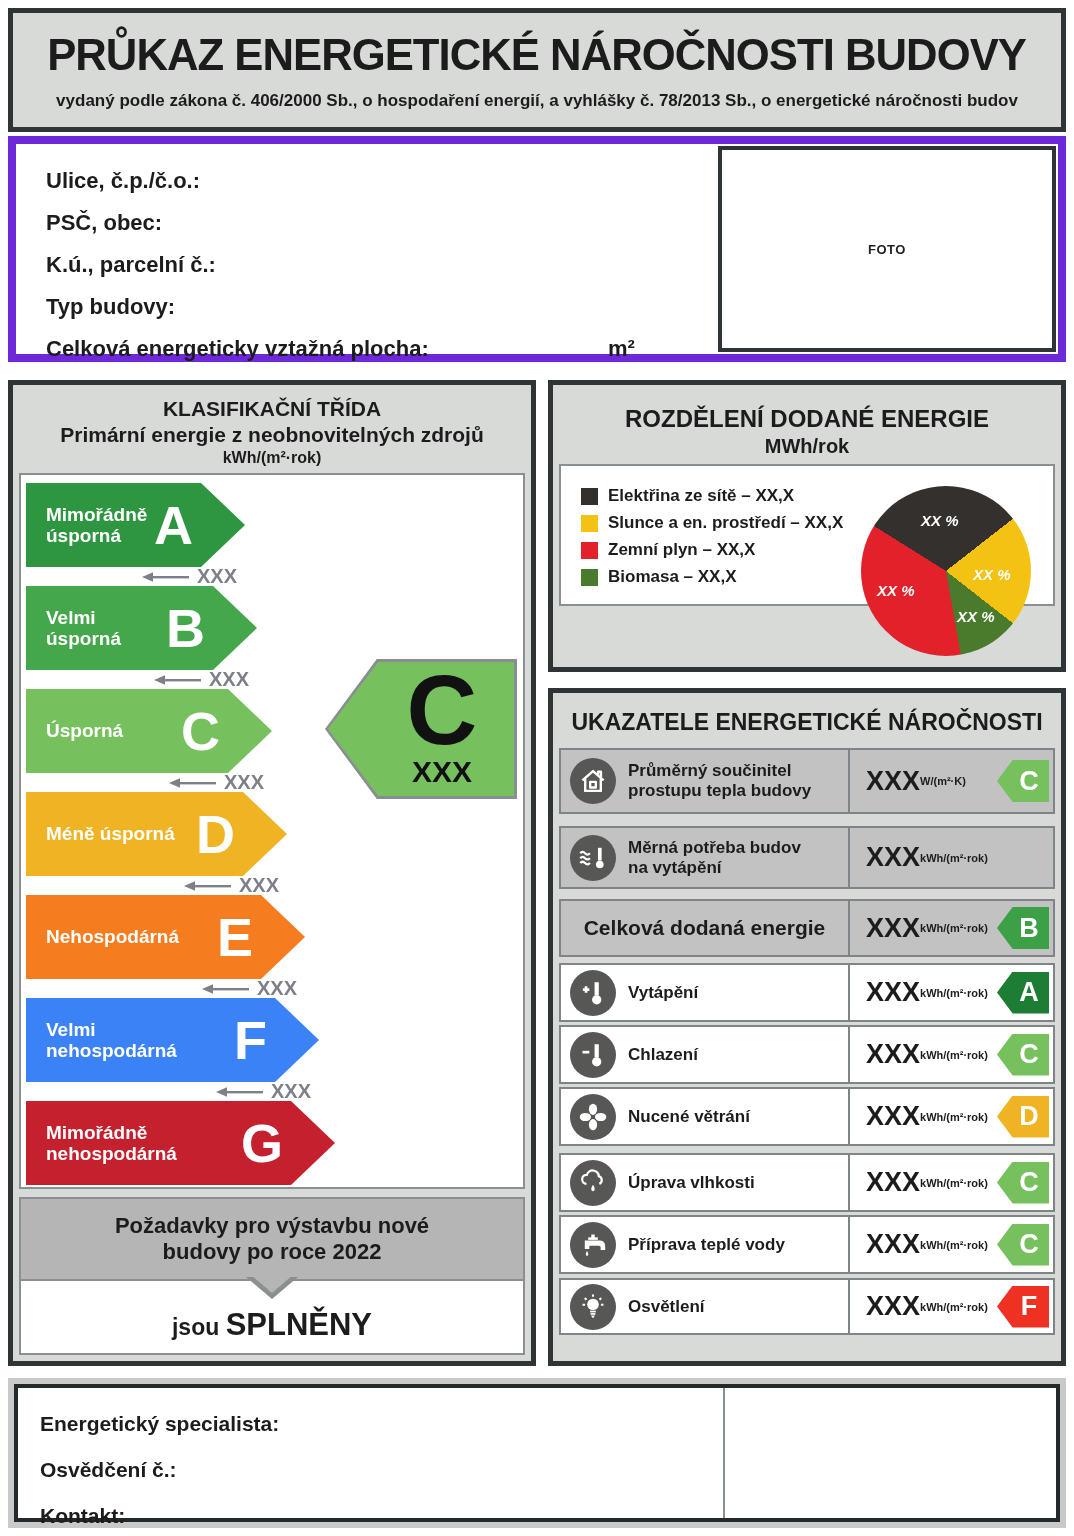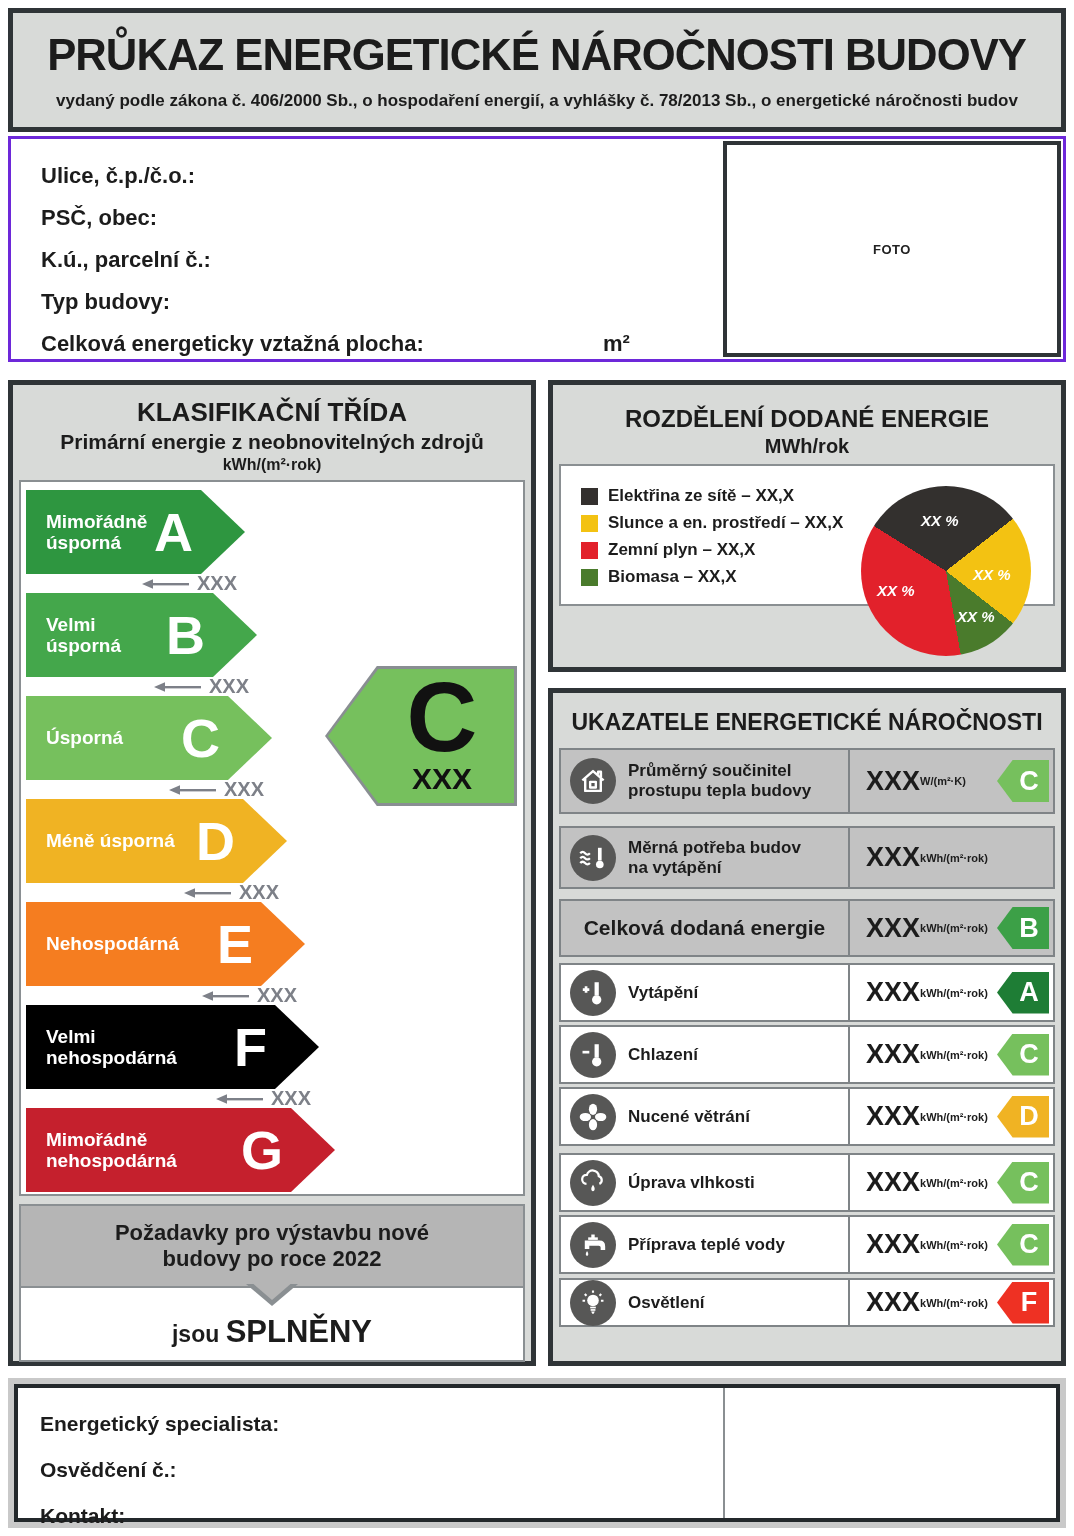--- a/index.html
+++ b/index.html
@@ -5,29 +5,29 @@
   html,body{margin:0;padding:0;background:#fff;}
   .page{position:relative;width:1074px;height:1536px;background:#fff;
         font-family:"Liberation Sans",sans-serif;font-weight:700;color:#1c1c1c;overflow:hidden;}
   .box{position:absolute;box-sizing:border-box;}
   
   .header{left:8px;top:8px;width:1058px;height:124px;background:#d8dad8;border:5px solid #2f3437;
           display:flex;flex-direction:column;align-items:center;justify-content:center;}
   .header h1{margin:0 0 10px 0;font-size:45px;letter-spacing:-1px;transform:scaleX(.97);white-space:nowrap;}
   .header .sub{font-size:17px;}
   
-  .addr{left:8px;top:136px;width:1058px;height:226px;background:#fff;border:3px solid #6d28d9;padding:24px 0 0 30px;}
+  .addr{left:8px;top:136px;width:1058px;height:226px;background:#fff;border:8px solid #6d28d9;padding:24px 0 0 30px;}
   .field{position:relative;height:42px;font-size:22px;}
   .field .unit{position:absolute;left:562px;top:0;}
   .photo{position:absolute;top:2px;right:2px;bottom:2px;width:330px;border:4px solid #2f3437;background:#fff;
          display:flex;align-items:center;justify-content:center;}
   .photo span{font-size:13px;letter-spacing:.5px;color:#222;}
   
   .panel{background:#d8dad8;border:5px solid #2f3437;padding:6px;}
-  .p-title{text-align:center;font-size:26px;margin-top:6px;}
+  .p-title{text-align:center;font-size:21px;margin-top:6px;}
   .p-sub{text-align:center;font-size:21px;margin-top:2px;}
   .p-unit{text-align:center;font-size:16px;margin-top:2px;}
   .white-box{background:#fff;border:2px solid #8a8f92;box-sizing:border-box;}
   
   .left-panel{left:8px;top:380px;width:528px;height:986px;}
   .classes-box{margin-top:6px;height:716px;padding:8px 0 0 5px;position:relative;}
   .bar{display:flex;align-items:center;height:84px;color:#fff;
        clip-path:polygon(0 0,calc(100% - 44px) 0,100% 50%,calc(100% - 44px) 100%,0 100%);}
   .bar .blabel{padding-left:20px;font-size:19px;line-height:1.12;width:165px;}
   .bar .bletter{font-size:54px;margin-left:auto;margin-right:52px;line-height:1;}
@@ -166,21 +166,21 @@
             <div class="blabel">Nehospodárná</div>
             <div class="bletter">E</div>
           </div>
           <div class="marker" style="margin-left: 175px;">
             <svg width="50" height="12" viewBox="0 0 50 12">
               <polygon points="1,6 12,1.2 12,10.8" fill="#7d8088"></polygon>
               <rect x="10" y="5" width="38" height="2.4" fill="#7d8088"></rect>
             </svg>
             <span>XXX</span>
           </div>
-          <div class="bar" style="width: 293px; background: #000000;">
+          <div class="bar" style="width: 293px; background: #3b82f6;">
             <div class="blabel">Velmi nehospodárná</div>
             <div class="bletter">F</div>
           </div>
           <div class="marker" style="margin-left: 189px;">
             <svg width="50" height="12" viewBox="0 0 50 12">
               <polygon points="1,6 12,1.2 12,10.8" fill="#7d8088"></polygon>
               <rect x="10" y="5" width="38" height="2.4" fill="#7d8088"></rect>
             </svg>
             <span>XXX</span>
           </div>
@@ -371,21 +371,21 @@
               </svg>
             </div>
             <div class="lab">Příprava teplé vody</div>
           </div>
           <div class="cell-r">
             <span class="val">XXX</span>
             <span class="vunit">kWh/(m²·rok)</span>
             <div class="badge" style="background: rgb(118, 192, 93);">C</div>
           </div>
         </div>
-        <div class="ind-row" style="height: 49px; margin-bottom: 0px;">
+        <div class="ind-row" style="height: 57px; margin-bottom: 0px;">
           <div class="cell-l">
             <div class="ic">
               <svg viewBox="0 0 24 24">
                 <g stroke="#fff" stroke-width="1.5" fill="none">
                   <path d="M12 3.1v1.6M6.2 5.6l1.2 1.2M17.8 5.6l-1.2 1.2M4.6 10.4h1.8M17.6 10.4h1.8"></path>
                 </g>
                 <g fill="#fff">
                   <circle cx="12" cy="10.2" r="4.1"></circle>
                   <rect x="10" y="14.6" width="4" height="1.2"></rect>
                   <rect x="10.3" y="16.3" width="3.4" height="1.2"></rect>

